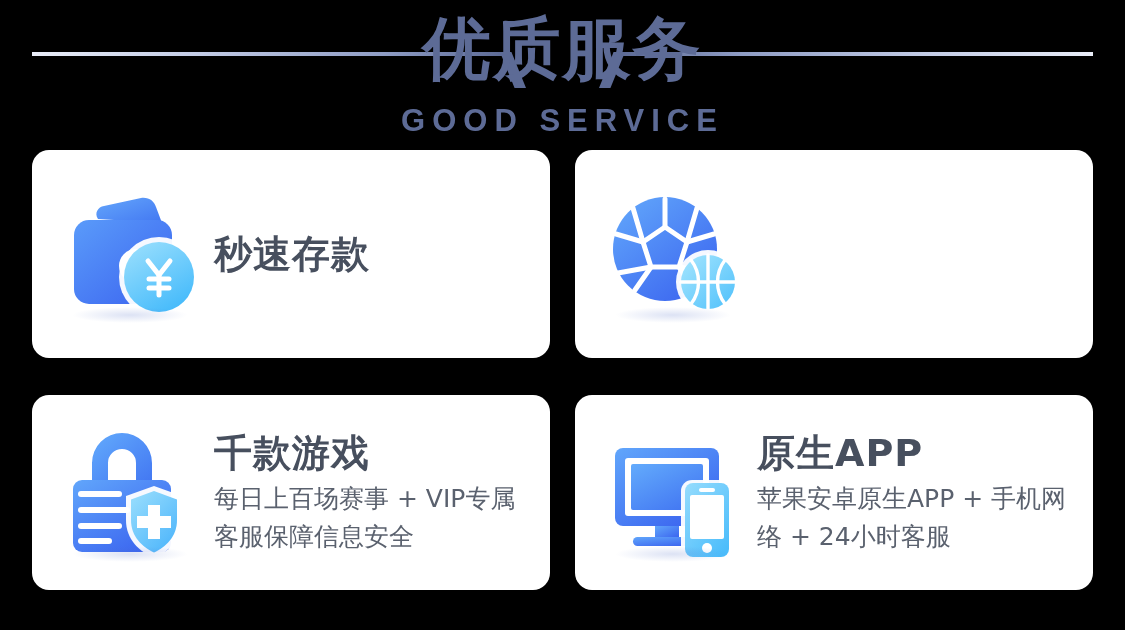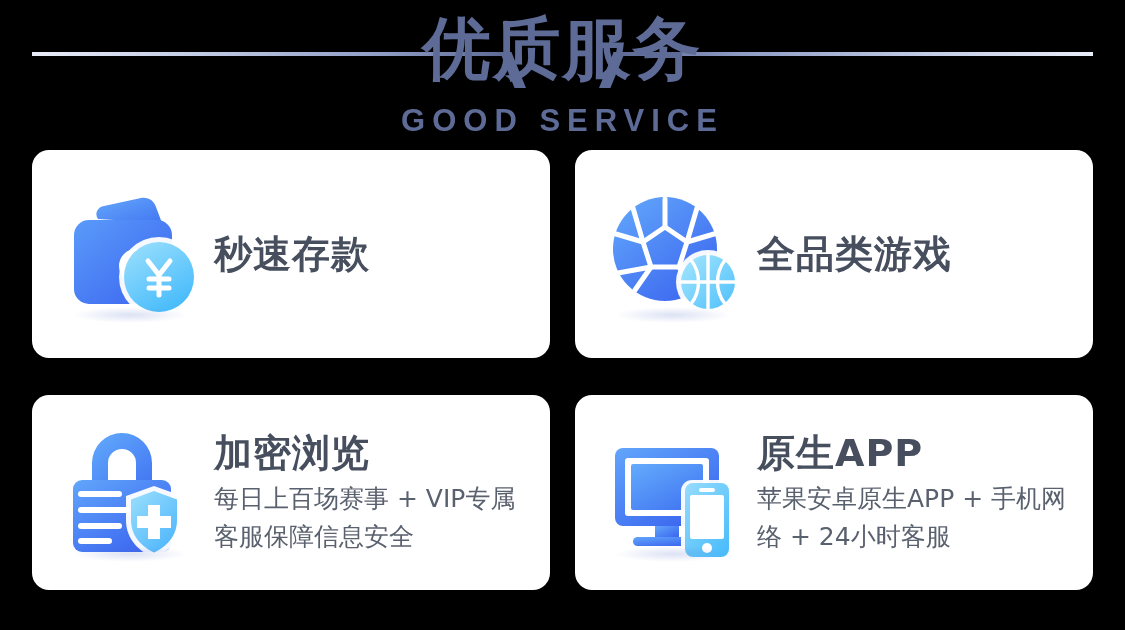--- a/index.html
+++ b/index.html
@@ -152,21 +152,20 @@
           <circle cx="101" cy="95" r="27" fill="url(#gBasket)"></circle>
           <g fill="none" stroke="#ffffff" stroke-width="3.4" stroke-linecap="round">
             <path d="M101 68 V122"></path>
             <path d="M74 95 H128"></path>
             <path d="M84 73 C94 86 94 104 84 117"></path>
             <path d="M118 73 C108 86 108 104 118 117"></path>
           </g>
         </svg>
       </div>
       <div class="txt">
-        <div class="card-title">全品类游戏</div>
       </div>
     </div>
 
     <div class="card three">
       <div class="icon-wrap">
         <div class="shadow-blob"></div>
         <svg width="140" height="140" viewBox="0 0 140 140">
           <defs>
             <linearGradient id="gLock" x1="0" y1="0" x2="0.8" y2="1">
               <stop offset="0%" stop-color="#61a6fb"></stop>
@@ -188,21 +187,21 @@
             <rect x="14" y="84" width="52" height="6" rx="3"></rect>
             <rect x="14" y="100" width="44" height="6" rx="3"></rect>
             <rect x="14" y="115" width="34" height="6" rx="3"></rect>
           </g>
           <path d="M90 63 l28 10 v24 c0 20 -14 32 -28 38 c-14 -6 -28 -18 -28 -38 V73 Z" fill="#ffffff" opacity="0.95"></path>
           <path d="M90 68 l23 8.5 v20.5 c0 17 -11.5 27 -23 32.5 c-11.5 -5.5 -23 -15.5 -23 -32.5 V76.5 Z" fill="url(#gShield)"></path>
           <path d="M84 82 h12 v11 h11 v12 h-11 v11 h-12 v-11 h-11 v-12 h11 z" fill="#ffffff"></path>
         </svg>
       </div>
       <div class="txt">
-        <div class="card-title">加密浏览</div>
+        <div class="card-title">千款游戏</div>
         <div class="card-desc">每日上百场赛事 + VIP专属客服保障信息安全</div>
       </div>
     </div>
 
     <div class="card four">
       <div class="icon-wrap">
         <div class="shadow-blob"></div>
         <svg width="140" height="134" viewBox="0 0 140 134">
           <defs>
             <linearGradient id="gMon" x1="0" y1="0" x2="0.8" y2="1">

